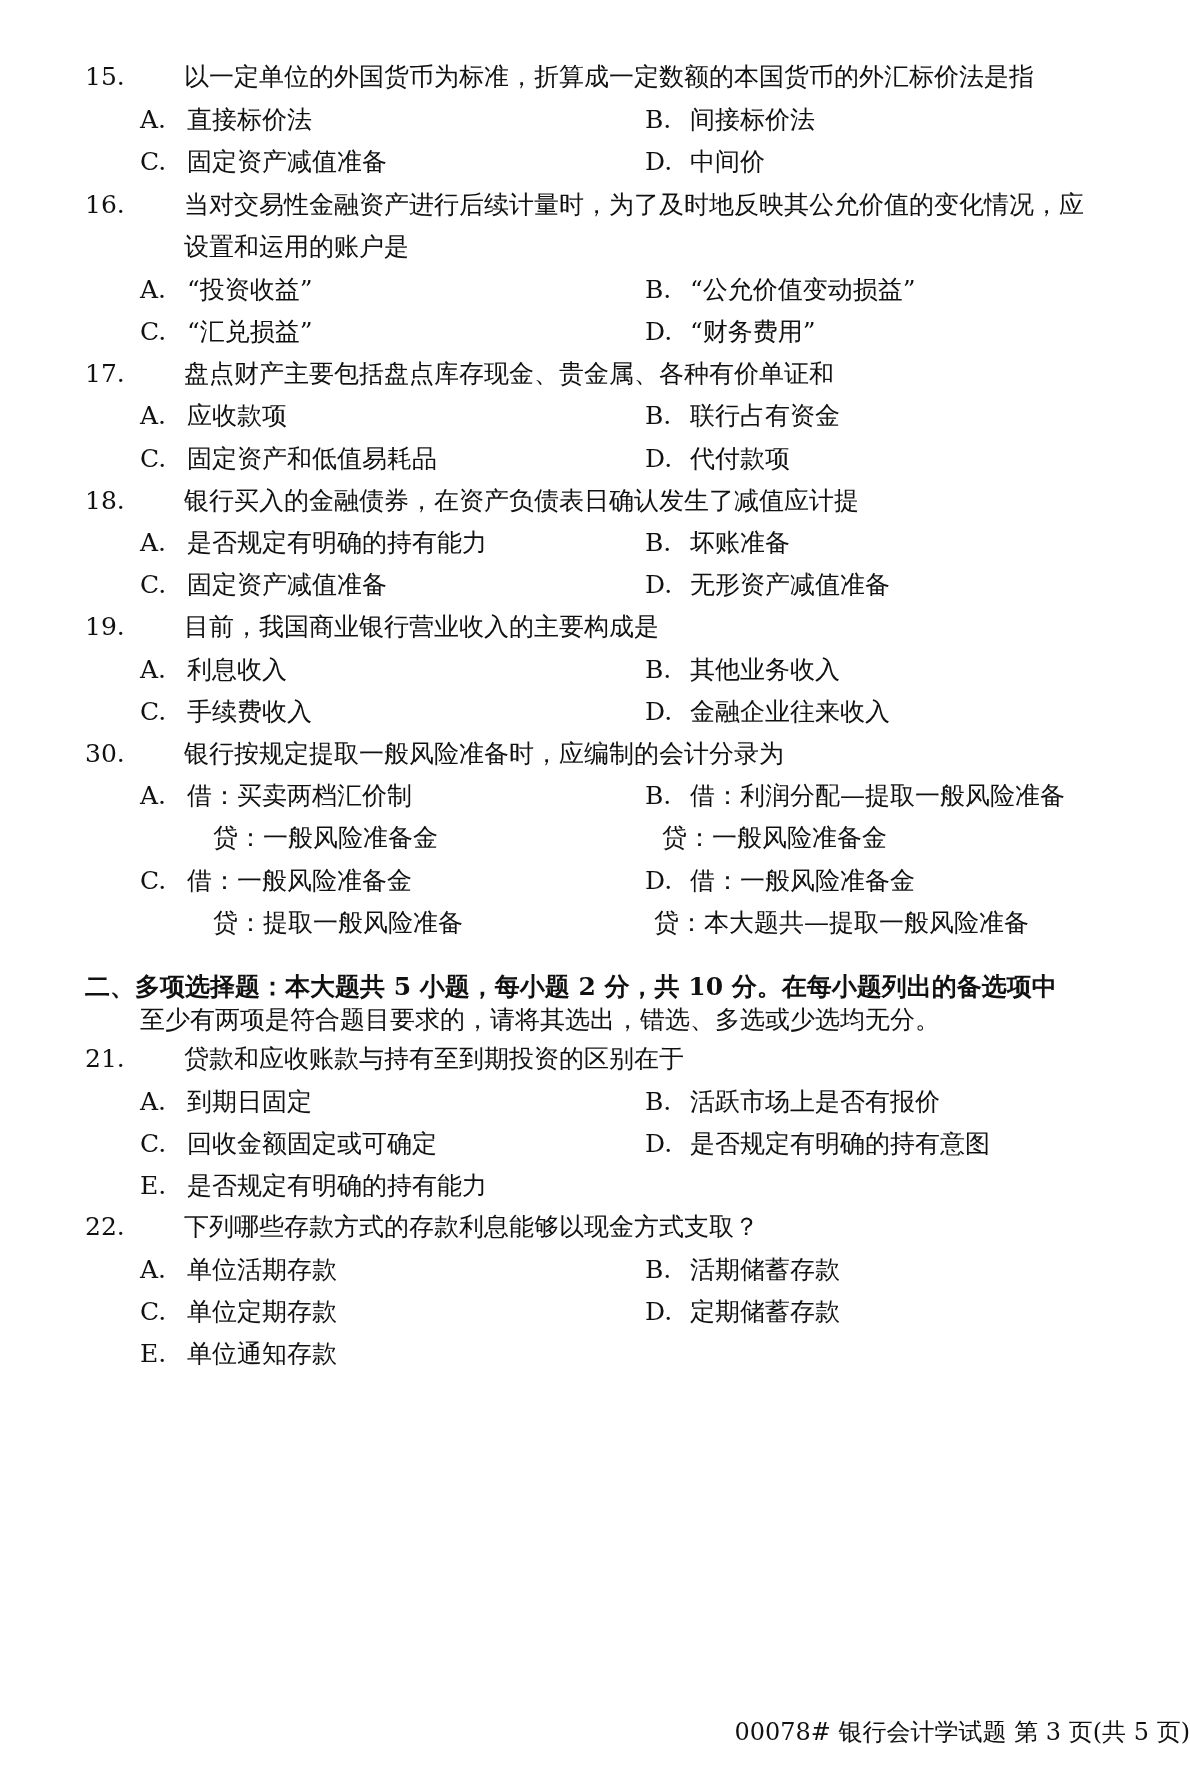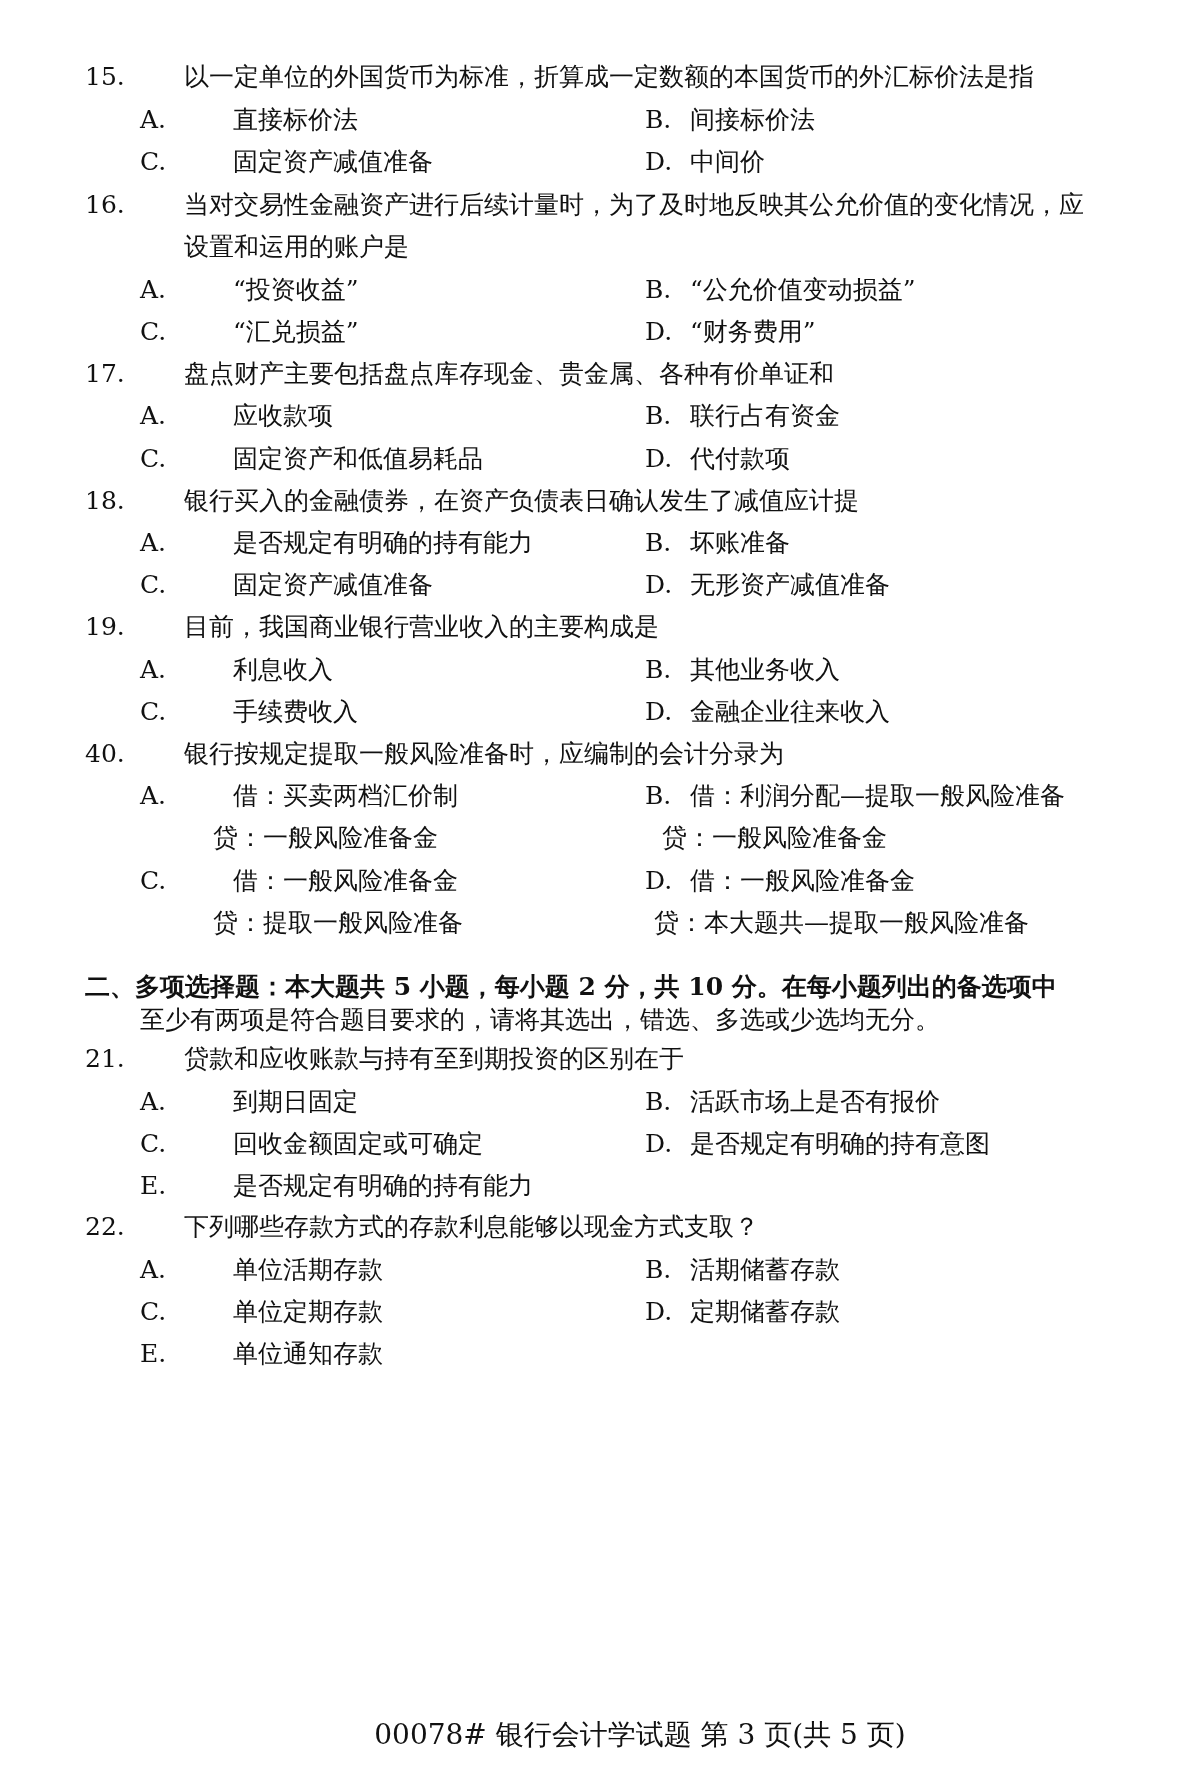--- a/index.html
+++ b/index.html
@@ -6,26 +6,26 @@
   body {
     width: 1190px; height: 1792px; position: relative; overflow: hidden;
     font-family: "DejaVu Serif", "Liberation Serif", serif;
     color: #111111; font-size: 25px;
   }
   .page { position: absolute; left: 0; top: 0; width: 1190px; height: 1792px; }
   .line { position: absolute; white-space: nowrap; line-height: 30px; height: 30px; }
   .qnum { position: absolute; left: 85px; }
   .qtext { position: absolute; left: 140px; margin-left: 44px; }
   .opt-l-label { position: absolute; left: 140px; }
-  .opt-l-text { position: absolute; left: 187px; margin-left: 46px; }
+  .opt-l-text { position: absolute; left: 187px; }
   .opt-r-label { position: absolute; left: 645px; }
   .opt-r-text { position: absolute; left: 690px; }
   .sec-title { position: absolute; left: 85px; font-weight: bold; }
   .sec-cont { position: absolute; left: 140px; }
-  .footer { position: absolute; left: 0; width: 1190px; text-align: center; top: 1716px; font-size: 28px; }
+  .footer { position: absolute; left: 0; width: 1190px; text-align: right; top: 1716px; font-size: 24px; }
   .footer span { margin-left: 90px; }
 </style>
 </head>
 <body>
 
 <div class="page">
 
   <div>
     <div class="line" style="top:62px;">
       <span class="qnum">15.</span>
@@ -119,21 +119,21 @@
     <div class="line" style="top:697px;">
       <span class="opt-l-label">C.</span>
       <span class="opt-l-text">手续费收入</span>
       <span class="opt-r-label">D.</span>
       <span class="opt-r-text">金融企业往来收入</span>
     </div>
   </div>
 
   <div>
     <div class="line" style="top:739px;">
-      <span class="qnum">40.</span>
+      <span class="qnum">30.</span>
       <span class="qtext">银行按规定提取一般风险准备时，应编制的会计分录为</span>
     </div>
     <div class="line" style="top:781px;">
       <span class="opt-l-label">A.</span>
       <span class="opt-l-text">借：买卖两档汇价制</span>
       <span class="opt-r-label">B.</span>
       <span class="opt-r-text">借：利润分配—提取一般风险准备</span>
     </div>
     <div class="line" style="top:823px;">
       <span style="position:absolute; left:213px;">贷：一般风险准备金</span>

